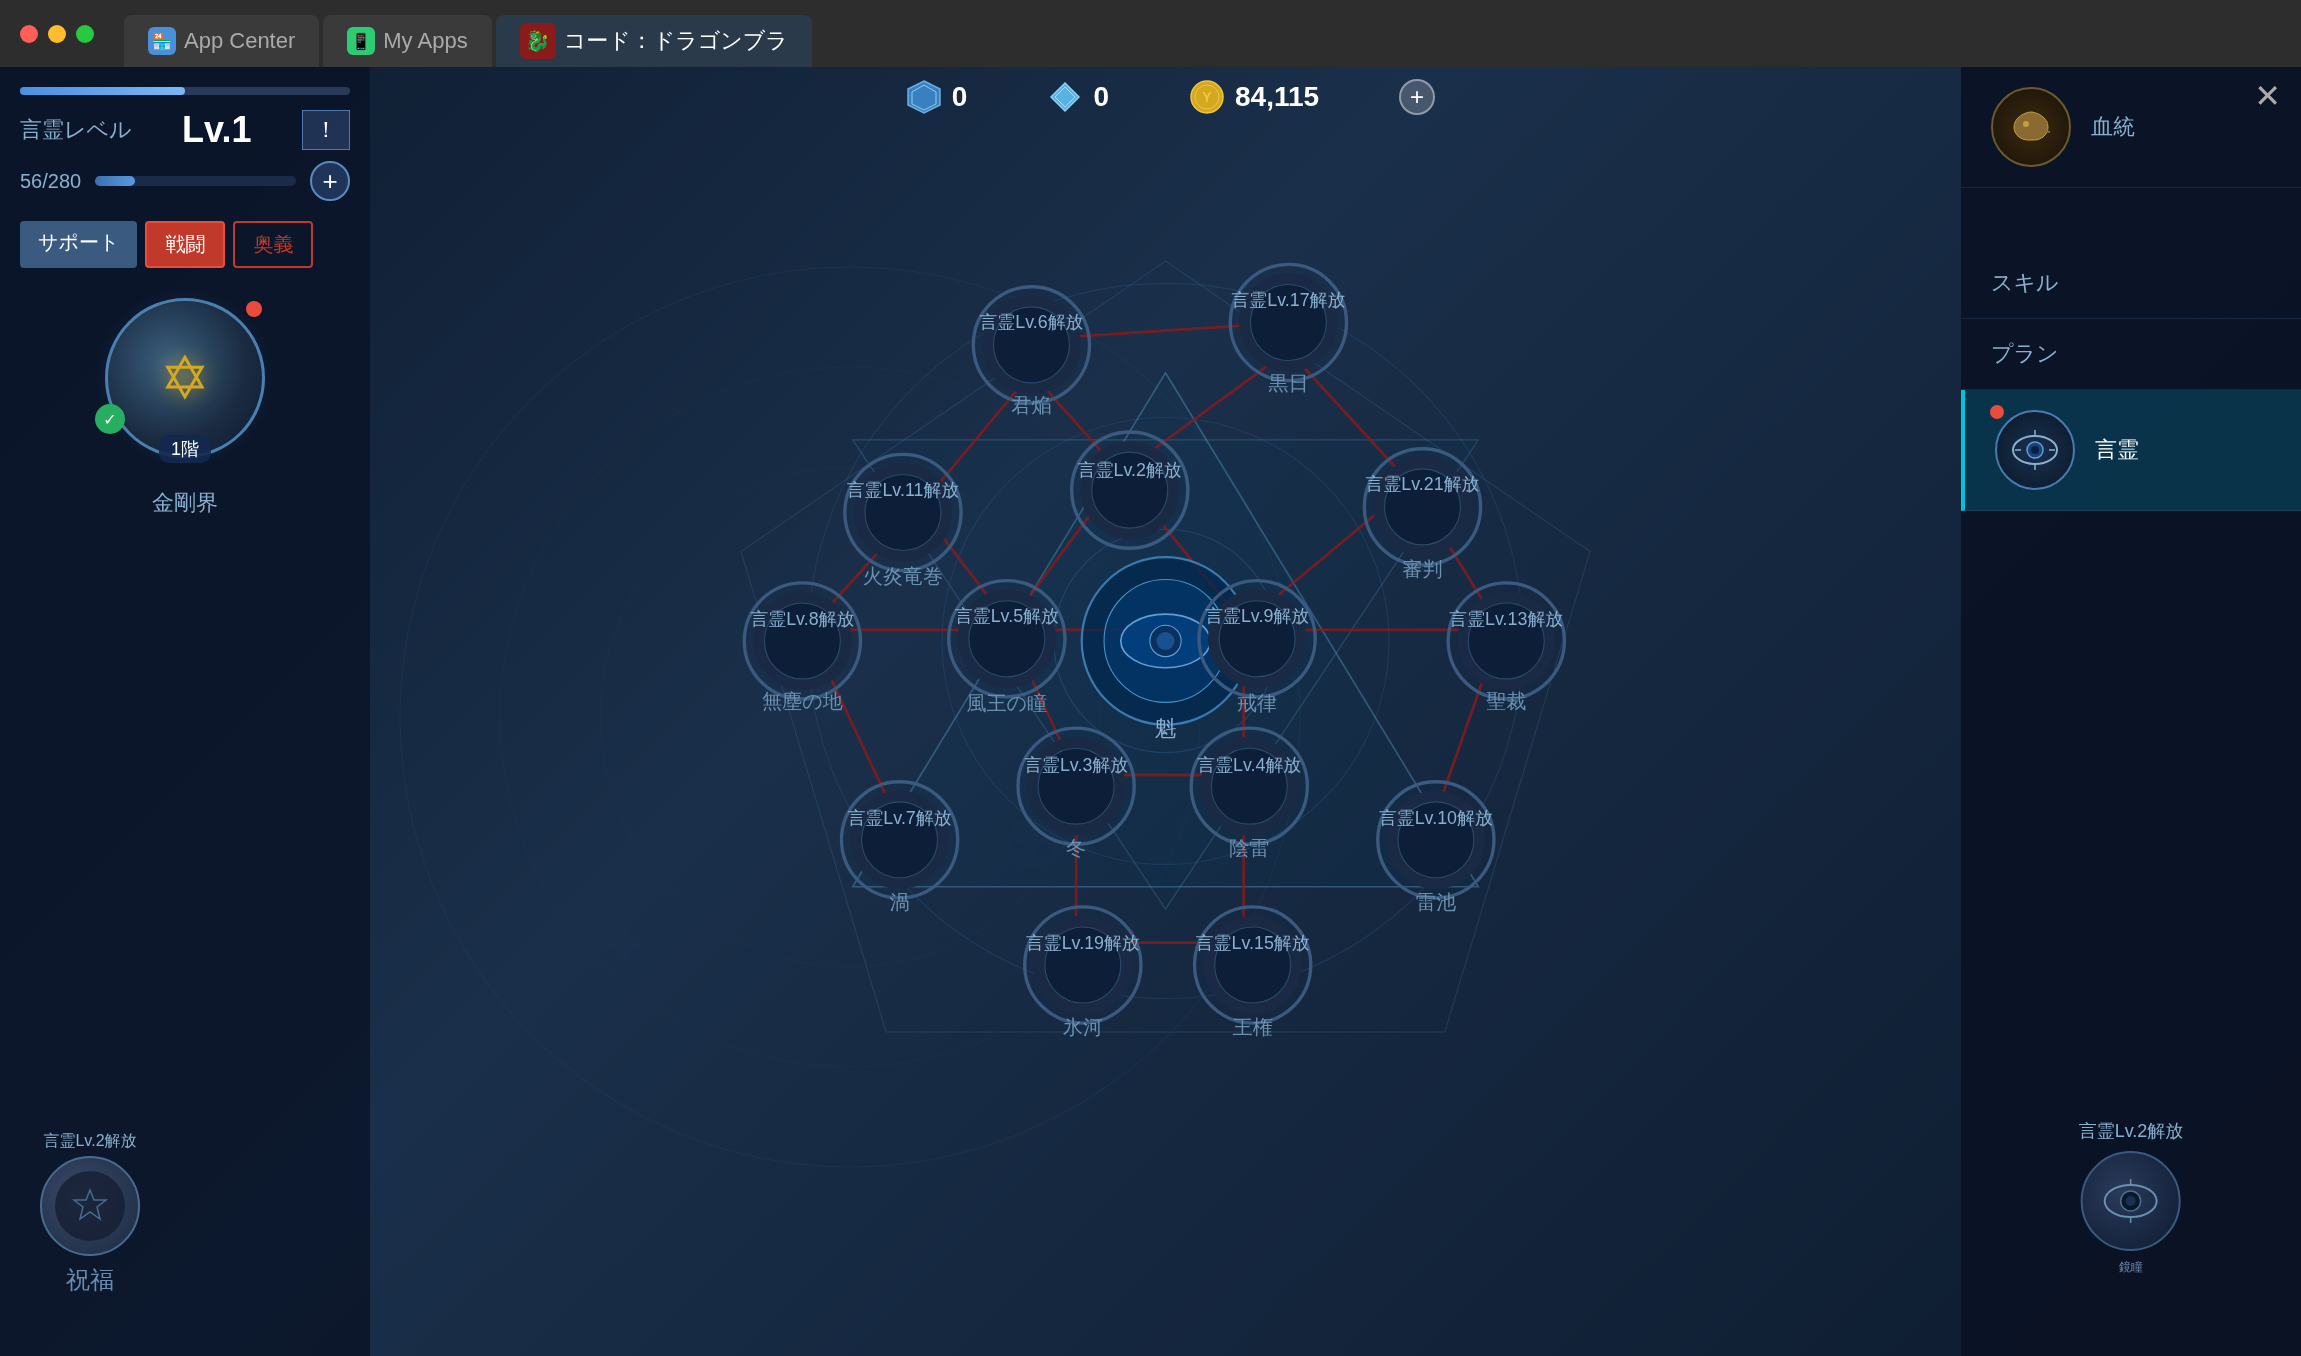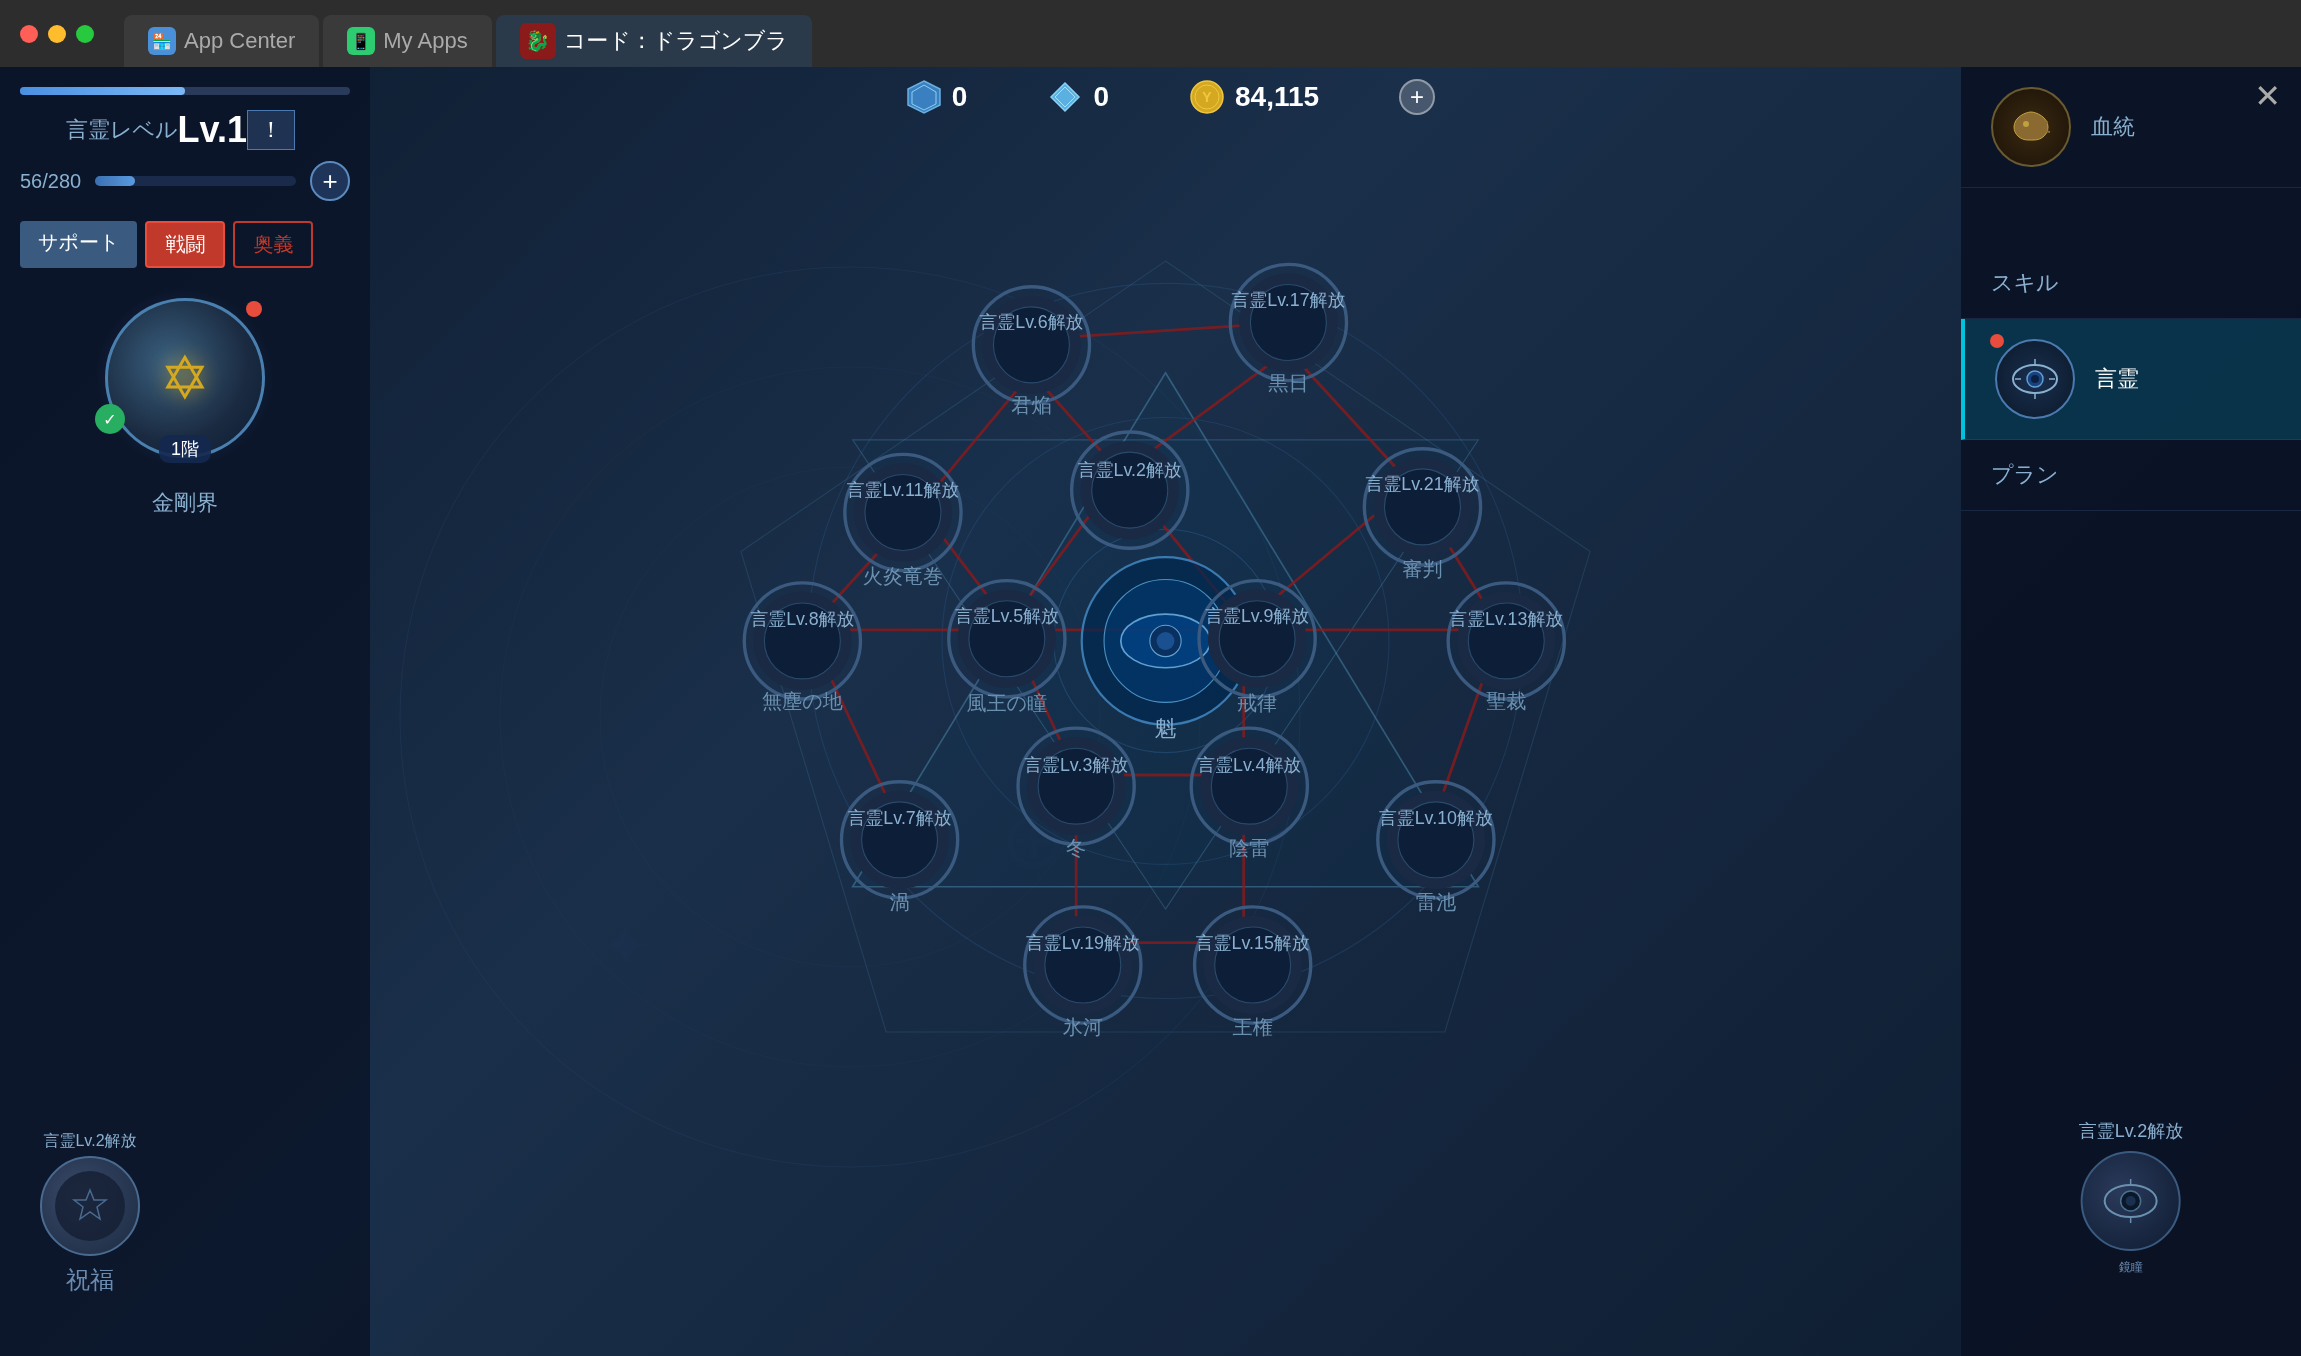--- a/index.html
+++ b/index.html
@@ -138,22 +138,22 @@
       margin-bottom: 14px;
     }
     .progress-bar-inner {
       height: 100%;
       background: linear-gradient(90deg, #4a90e2, #7ab8f5);
       border-radius: 4px;
     }
     .level-row {
       display: flex;
       align-items: center;
+      justify-content: space-between;
       margin-bottom: 10px;
-      margin-left: 46px;
     }
     .label-text {
       color: #8ab0d0;
       font-size: 22px;
     }
     .level-value {
       color: #fff;
       font-size: 36px;
       font-weight: bold;
     }
@@ -706,42 +706,42 @@
           <path d="M25,10 C20,10 8,15 8,25 C8,32 14,38 22,38 L28,38 C36,38 42,32 42,25 C42,15 30,10 25,10 Z" fill="#8a6a30" stroke="#c0a040" stroke-width="1"></path>
           <circle cx="20" cy="22" r="3" fill="#c0a040"></circle>
           <path d="M28,25 L42,20 M28,27 L44,30" stroke="#8a6a30" stroke-width="2"></path>
         </svg>
       </div>
       <span>血統</span>
     </div>
 
     <div class="right-nav-item" style="margin-top: 60px;">
       <span>スキル</span>
+    </div>
+
+    <div class="right-nav-item">
+      <span>プラン</span>
     </div>
 
     <div class="right-nav-item active">
       <div class="right-nav-dot"></div>
       <div class="right-nav-icon" style="background: radial-gradient(circle, #1a3050, #0a1828); border: 2px solid #4a7ab0;">
         <svg width="50" height="50" viewBox="0 0 50 50">
           <ellipse cx="25" cy="25" rx="22" ry="14" fill="none" stroke="#8ab0d0" stroke-width="2"></ellipse>
           <circle cx="25" cy="25" r="8" fill="#1a4080" stroke="#60a0d0" stroke-width="1.5"></circle>
           <circle cx="25" cy="25" r="4" fill="#0a2040"></circle>
           <line x1="25" y1="5" x2="25" y2="11" stroke="#8ab0d0" stroke-width="1.5"></line>
           <line x1="25" y1="39" x2="25" y2="45" stroke="#8ab0d0" stroke-width="1.5"></line>
           <line x1="5" y1="25" x2="11" y2="25" stroke="#8ab0d0" stroke-width="1.5"></line>
           <line x1="39" y1="25" x2="45" y2="25" stroke="#8ab0d0" stroke-width="1.5"></line>
         </svg>
       </div>
       <span>言霊</span>
     </div>
 
-    <div class="right-nav-item">
-      <span>プラン</span>
-    </div>
-
     <div style="position: absolute; bottom: 80px; left: 50%; transform: translateX(-50%); text-align: center;">
       <div style="color: #8ab0d0; font-size: 18px; margin-bottom: 8px;">言霊Lv.2解放</div>
       <div style="width: 100px; height: 100px; border-radius: 50%; background: radial-gradient(circle at 40% 40%, #2a3a5a, #0d1a30); border: 2px solid #3a5a80; display: flex; align-items: center; justify-content: center; margin: 0 auto 8px;">
         <svg width="60" height="60" viewBox="0 0 60 60">
           <ellipse cx="30" cy="30" rx="26" ry="16" fill="none" stroke="#6a90b0" stroke-width="2"></ellipse>
           <circle cx="30" cy="30" r="10" fill="#0a1828" stroke="#4a7090" stroke-width="1.5"></circle>
           <circle cx="30" cy="30" r="5" fill="#1a3050"></circle>
           <line x1="30" y1="8" x2="30" y2="14" stroke="#6a90b0" stroke-width="1.5"></line>
           <line x1="30" y1="46" x2="30" y2="52" stroke="#6a90b0" stroke-width="1.5"></line>
         </svg>

